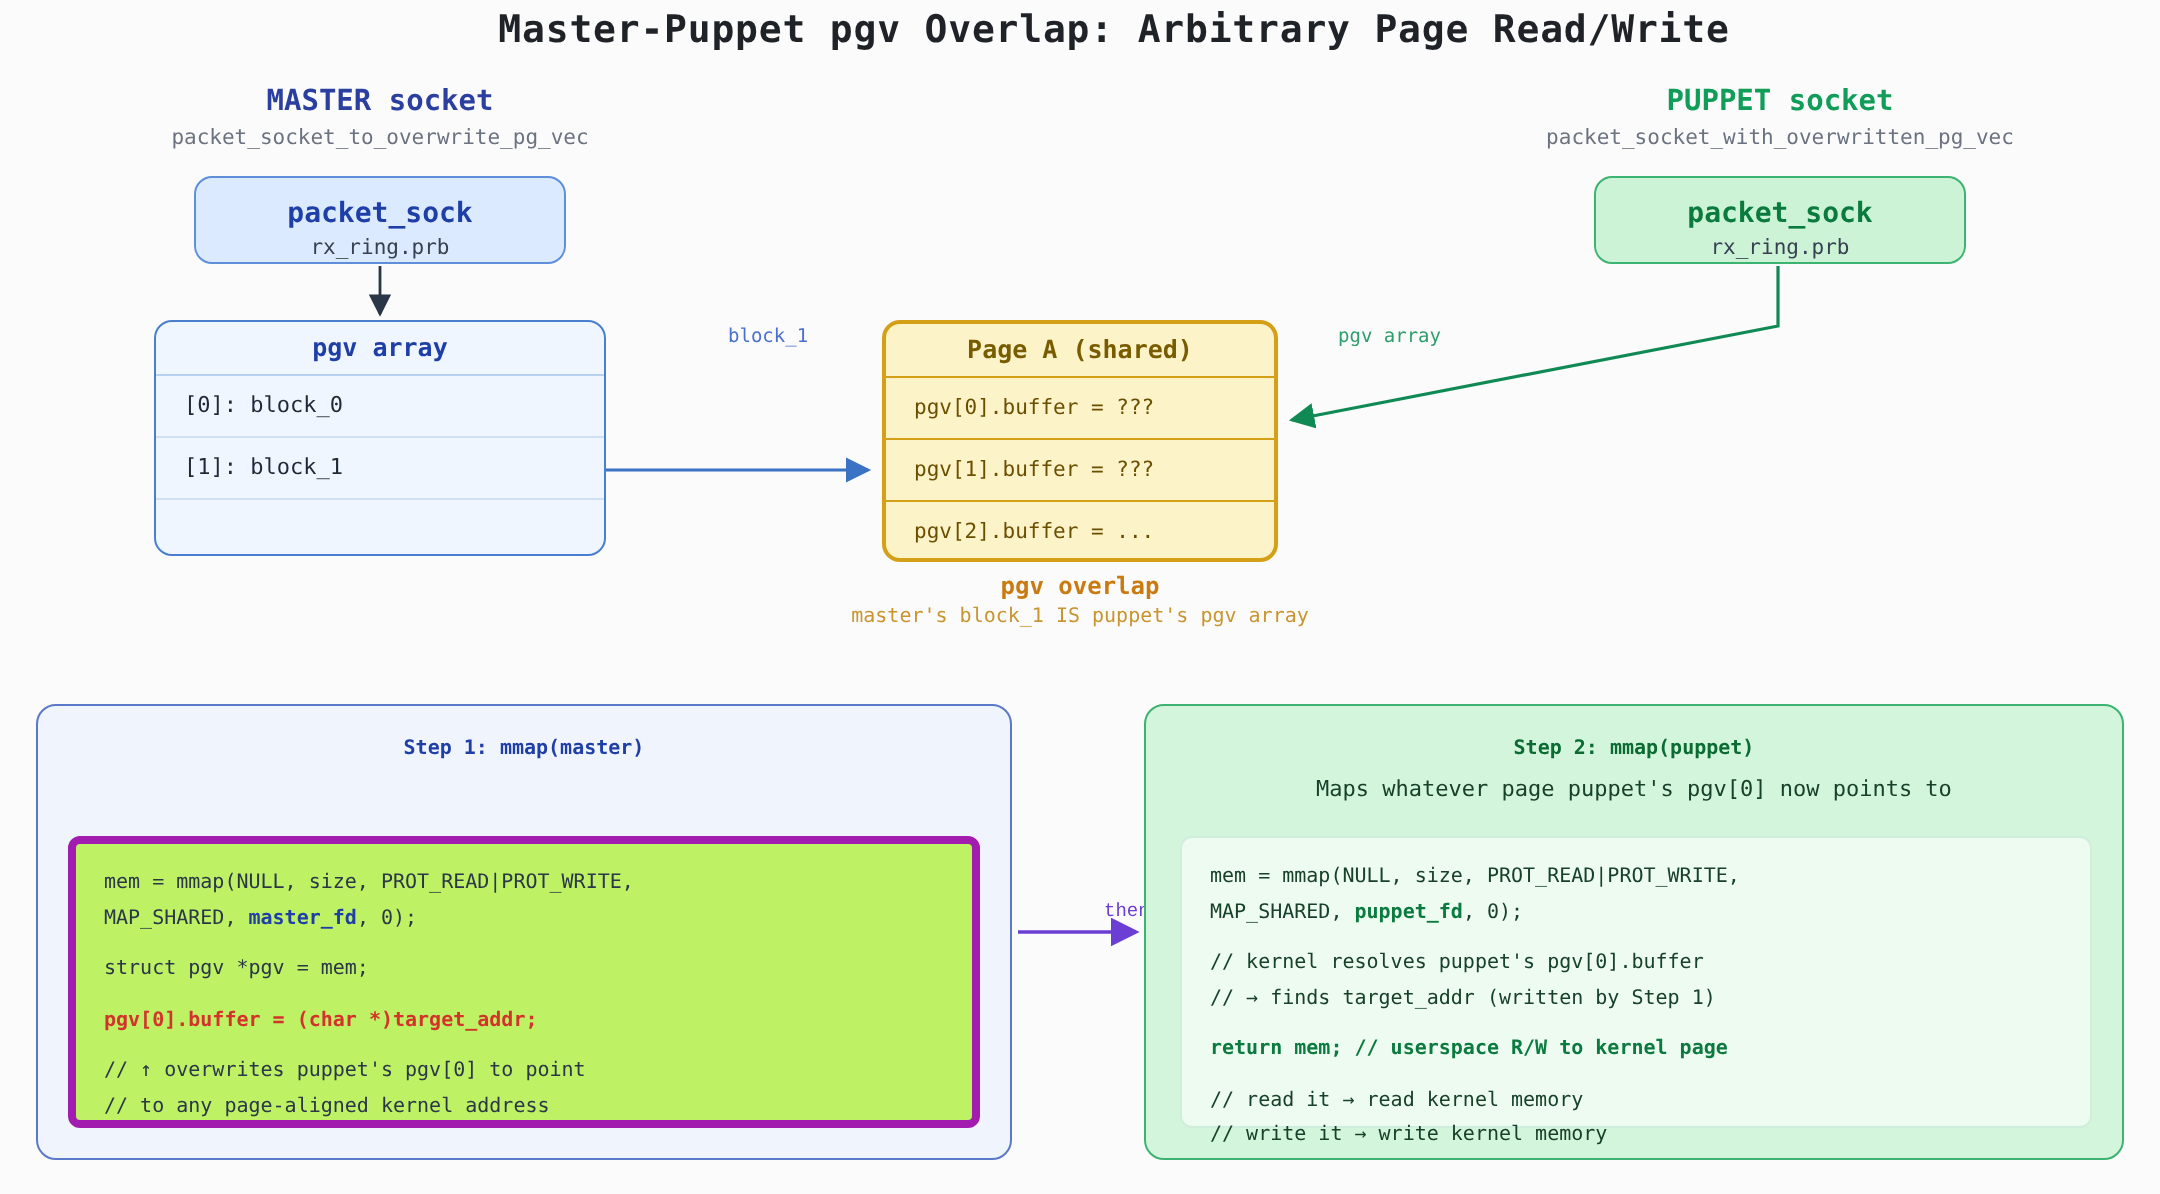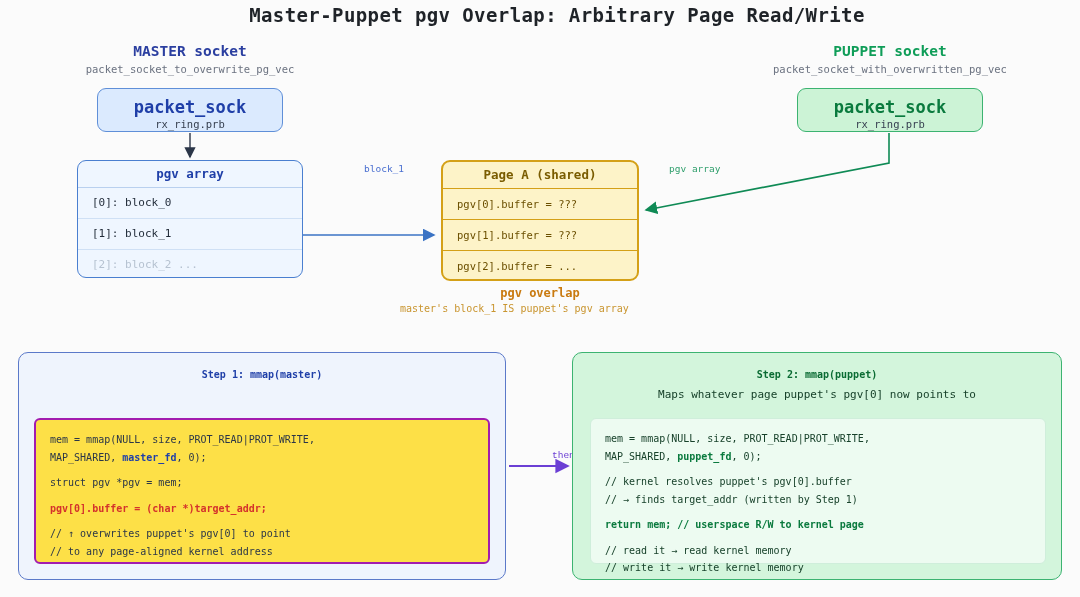--- a/index.html
+++ b/index.html
@@ -47,21 +47,21 @@
   #puppet-sub   { left: 740px; top: 63px; width: 300px; }
 
   
   .sock {
     position: absolute;
     border-radius: 9px;
     box-sizing: border-box;
     text-align: center;
     padding-top: 10px;
   }
-  .sock .n1 { font-size: 17px; font-weight: bold; line-height: 17px; }
+  .sock .n1 { font-size: 14px; font-weight: bold; line-height: 17px; }
   .sock .n2 { font-size: 10.5px; line-height: 16px; }
   #master-sock {
     left: 97px; top: 88px; width: 186px; height: 44px;
     background: #dbeafe; border: 1.6px solid #5f8fd8;
   }
   #master-sock .n1 { color: #1f3fa8; }
   #master-sock .n2 { color: #374151; }
   #puppet-sock {
     left: 797px; top: 88px; width: 186px; height: 44px;
     background: #ccf3d6; border: 1.6px solid #3cb371;
@@ -104,21 +104,21 @@
   }
   #page-a .hdr { color: #7a5c00; border-bottom: 1.3px solid #d4a017; }
   #page-a .row { color: #6b4f00; border-bottom: 1.3px solid #d4a017; font-size: 10.5px; }
 
   #overlap-title {
     position: absolute; left: 440px; top: 286px; width: 200px;
     text-align: center; font-size: 12px; font-weight: bold; color: #c97a10;
   }
   #overlap-sub {
     position: absolute; left: 400px; top: 303px; width: 280px;
-    text-align: left; font-size: 10px; color: #c9952f;
+    text-align: center; font-size: 10px; color: #c9952f;
   }
 
   
   .edge-label { position: absolute; font-size: 9.5px; }
   #label-block1 { left: 364px; top: 163px; color: #4a6fd0; }
   #label-pgvarr { left: 669px; top: 163px; color: #2e9e6b; }
   #label-then   { left: 552px; top: 450px; color: #6b3fd4; font-size: 9.5px; font-family: Liberation Mono, monospace; }
 
   
   .panel {
@@ -150,21 +150,21 @@
     position: absolute;
     border-radius: 6px;
     box-sizing: border-box;
     font-size: 10px;
     line-height: 17.5px;
     padding: 11px 14px;
     white-space: pre;
   }
   #step1-code {
     left: 34px; top: 418px; width: 456px; height: 146px;
-    background: #fde047; border: 2px solid #a21caf; color: #2b3648;
+    background: #bef264; border: 4px solid #a21caf; color: #2b3648;
   }
   #step2-code {
     left: 590px; top: 418px; width: 456px; height: 146px;
     background: #edfbf1; border: 1px solid #cfeedb; color: #17412a;
   }
   .kw-blue  { color: #1f3fa8; font-weight: bold; }
   .kw-green { color: #0a7a3e; font-weight: bold; }
   .kw-red   { color: #d4322c; font-weight: bold; }
   .kw-grn2  { color: #0a7a3e; font-weight: bold; }
   .blank { display: block; height: 8px; }
@@ -206,21 +206,20 @@
 
   <div class="sock" id="master-sock">
     <div class="n1">packet_sock</div>
     <div class="n2">rx_ring.prb</div>
   </div>
 
   <div class="tbl" id="pgv-array">
     <div class="hdr">pgv array</div>
     <div class="row">[0]: block_0</div>
     <div class="row">[1]: block_1</div>
-    <div class="row muted">[2]: block_2 ...</div>
   </div>
 
   <div class="edge-label" id="label-block1">block_1</div>
 
   <div class="tbl" id="page-a">
     <div class="hdr">Page A (shared)</div>
     <div class="row">pgv[0].buffer = ???</div>
     <div class="row">pgv[1].buffer = ???</div>
     <div class="row">pgv[2].buffer = ...</div>
 

